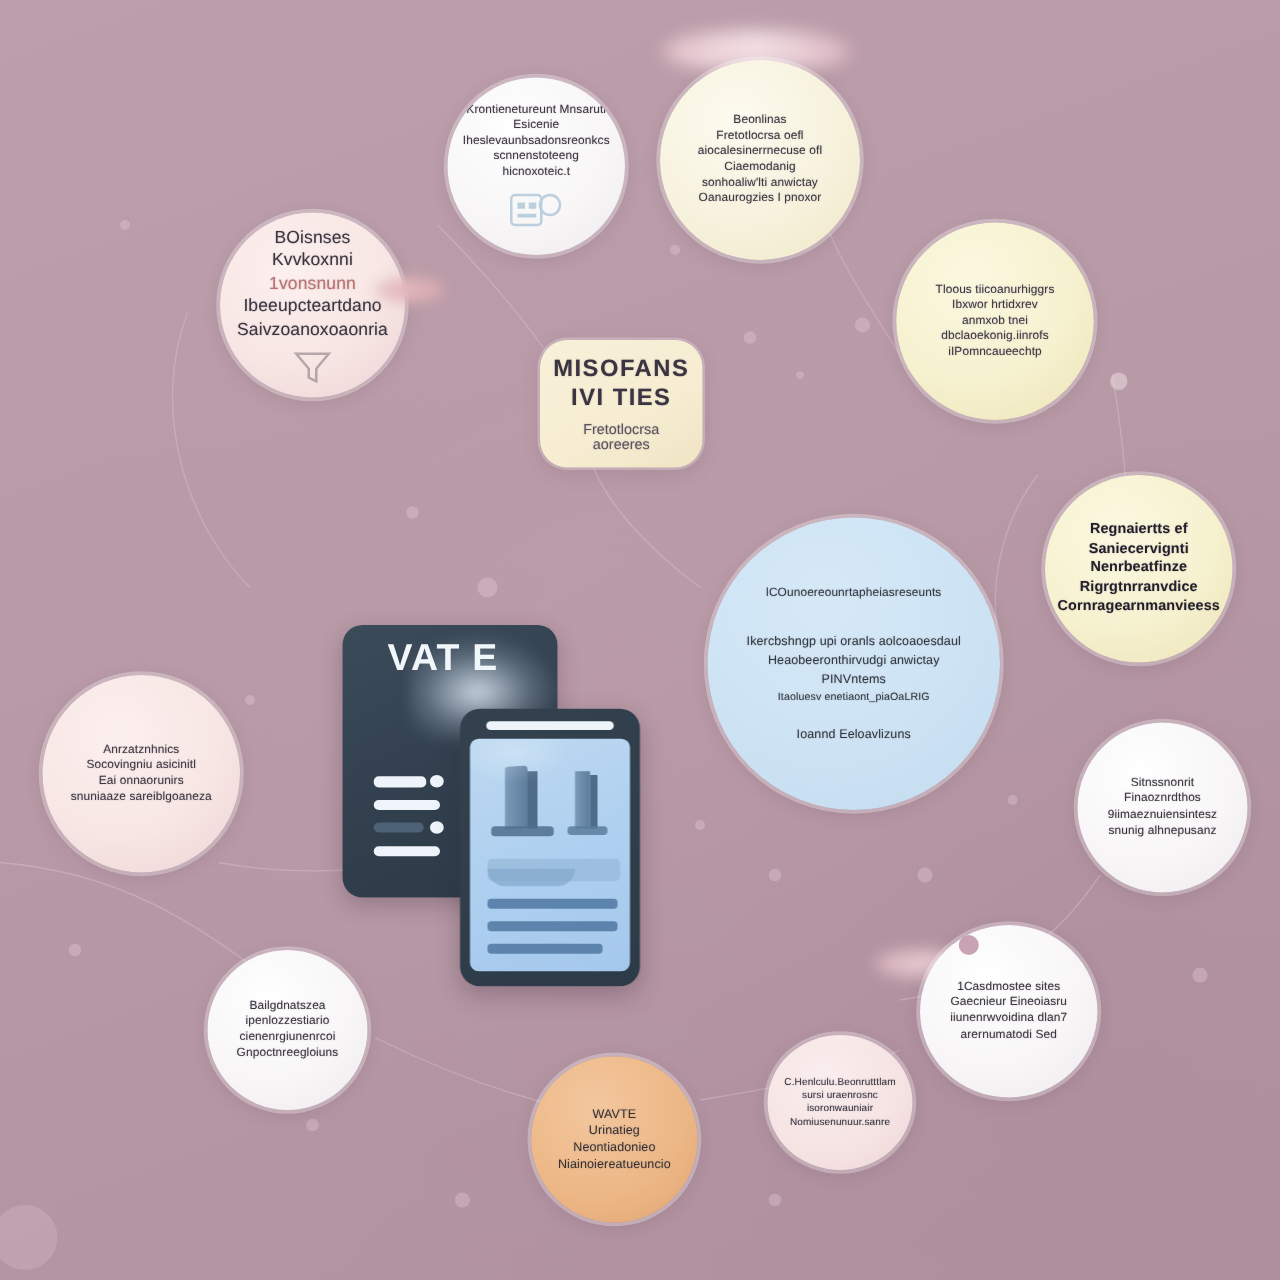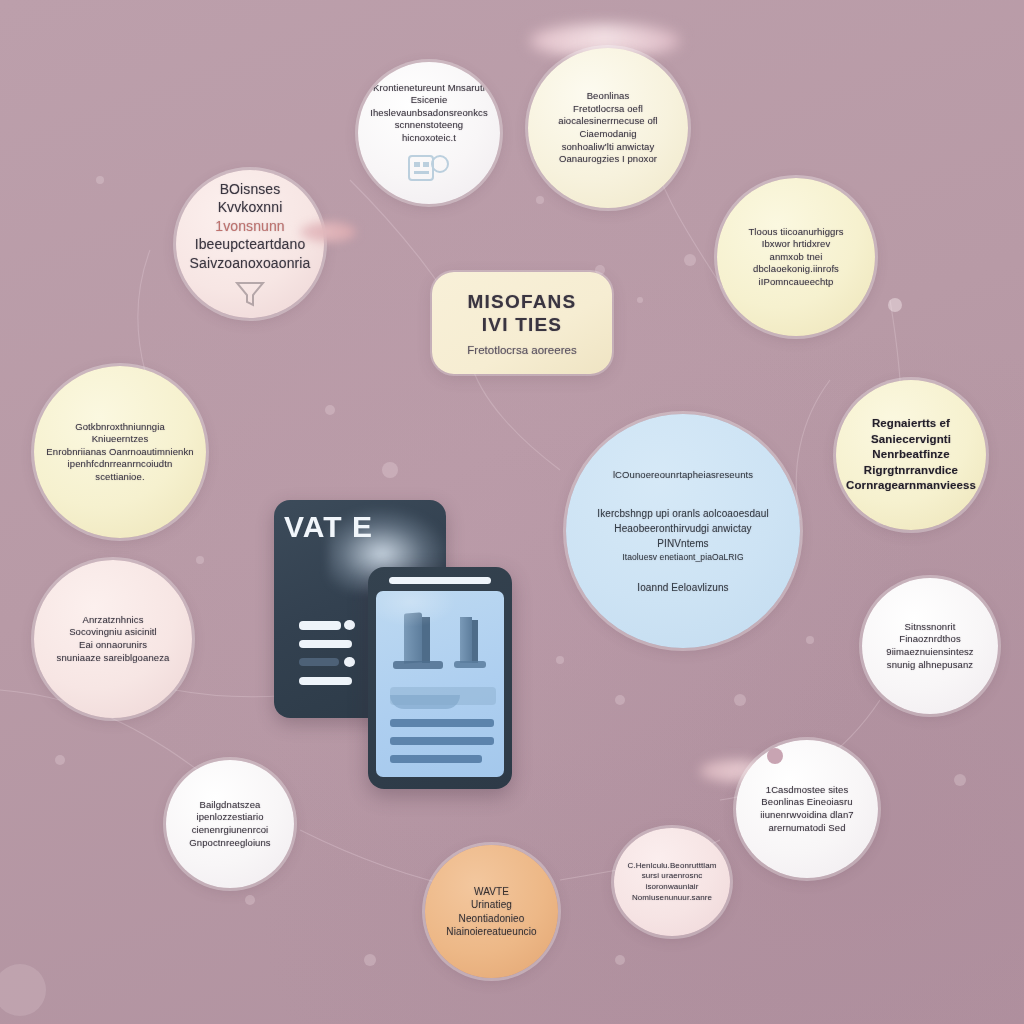--- a/index.html
+++ b/index.html
@@ -84,21 +84,21 @@
     box-shadow: 0 6px 18px rgba(60,40,55,0.28);
     overflow: hidden;
   }
   .card-dark .gloss {
     position: absolute; width: 120px; height: 84px;
     left: 54px; top: 8px;
     background: radial-gradient(ellipse at 45% 55%, rgba(226,238,250,0.85) 0%, rgba(200,218,238,0.25) 45%, rgba(200,218,238,0) 72%);
     filter: blur(5px);
   }
   .card-dark .vat {
-    position: absolute; left: 10px; top: 10px;
+    position: absolute; left: 36px; top: 10px;
     font-size: 30px; font-weight: 700; color: #f1f6fb;
     letter-spacing: 1px;
     font-family: "Liberation Sans", sans-serif;
   }
   .bar { position: absolute; border-radius: 4px; background: #eef4fa; }
   .bar.dim { background: #4d6177; }
   .dot-s { position: absolute; width: 11px; height: 10px; border-radius: 50%; background: #eef4fa; }
 
   .card-blue {
     position: absolute; left: 94px; top: 67px;
@@ -223,21 +223,21 @@
 
   <div class="node n-white" style="left:862px; top:578px; width:136px; height:136px; font-size:9.5px;">
     <span class="ln">Sitnssnonrit</span>
     <span class="ln">Finaoznrdthos</span>
     <span class="ln">9iimaeznuiensintesz</span>
     <span class="ln">snunig alhnepusanz</span>
   </div>
 
   <div class="node n-white" style="left:736px; top:740px; width:142px; height:138px; font-size:9.5px;">
     <span class="ln">1Casdmostee sites</span>
-    <span class="ln">Beonlinas Eineoiasru</span>
+    <span class="ln">Gaecnieur Eineoiasru</span>
     <span class="ln">iiunenrwvoidina dlan7</span>
     <span class="ln">arernumatodi Sed</span>
   </div>
   <div class="mini-dot" style="left:767px; top:748px; width:16px; height:16px; background:#c8a4b2;"></div>
 
   <div class="node n-blush" style="left:614px; top:828px; width:116px; height:108px; font-size:8px;">
     <span class="ln">C.Henlculu.Beonrutttlam</span>
     <span class="ln">sursi uraenrosnc</span>
     <span class="ln">isoronwauniair</span>
     <span class="ln hd">Nomiusenunuur.sanre</span>
@@ -250,34 +250,27 @@
     <span class="ln">Niainoiereatueuncio</span>
   </div>
 
   <div class="node n-white" style="left:166px; top:760px; width:128px; height:128px; font-size:9.5px;">
     <span class="ln">Bailgdnatszea</span>
     <span class="ln">ipenlozzestiario</span>
     <span class="ln">cienenrgiunenrcoi</span>
     <span class="ln">Gnpoctnreegloiuns</span>
   </div>
 
-  <div class="node n-pink" style="left:34px; top:560px; width:158px; height:158px; font-size:9.5px;">
+  <div class="node n-pink" style="left:34px; top:540px; width:158px; height:158px; font-size:9.5px;">
     <span class="ln">Anrzatznhnics</span>
     <span class="ln">Socovingniu asicinitl</span>
     <span class="ln">Eai onnaorunirs</span>
     <span class="ln">snuniaaze sareiblgoaneza</span>
   </div>
 
-  <div class="node n-yellow" style="left:34px; top:366px; width:172px; height:172px; font-size:9.5px;">
-    <span class="ln">Gotkbnroxthniunngia</span>
-    <span class="ln">Kniueerntzes</span>
-    <span class="ln">Enrobnriianas Oanrnoautimnienkn</span>
-    <span class="ln">ipenhfcdnrreanrncoiudtn</span>
-    <span class="ln">scettianioe.</span>
-  </div>
 
   <div class="node n-pink" style="left:176px; top:170px; width:148px; height:148px; font-size:14px;">
     <span class="ln">BOisnses</span>
     <span class="ln" style="position:relative;">
       <span>Kvvkoxnni</span>
       <span style="color:#c0726e;">1vonsnunn</span>
     </span>
     <span class="ln">Ibeeupcteartdano</span>
     <span class="ln">Saivzoanoxoaonria</span>
     <svg width="38" height="30" style="margin-top:6px;opacity:.42">
@@ -288,21 +281,21 @@
 
   <div class="node n-blue" style="left:566px; top:414px; width:234px; height:234px; font-size:10px; color:#2f3a45; line-height:1.5;">
     <span class="ln" style="font-size:9.5px;">lCOunoereounrtapheiasreseunts</span>
     <span class="ln" style="margin-top:24px;">Ikercbshngp upi oranls aolcoaoesdaul</span>
     <span class="ln">Heaobeeronthirvudgi anwictay</span>
     <span class="ln">PINVntems</span>
     <span class="ln" style="font-size:8.5px;">Itaoluesv enetiaont_piaOaLRIG</span>
     <span class="ln" style="margin-top:16px;">Ioannd Eeloavlizuns</span>
   </div>
 
-  <div class="hub" style="left:432px; top:272px; width:180px; height:102px;">
+  <div class="hub" style="left:432px; top:272px; width:130px; height:102px;">
     <span class="t1 ln">MISOFANS</span>
     <span class="t2 ln">IVI TIES</span>
     <span class="t3 ln">Fretotlocrsa aoreeres</span>
   </div>
 
   <div class="doc-wrap" style="left:274px; top:500px; width:270px; height:300px;">
 
     <div class="card-dark">
       <div class="gloss"></div>
       <div class="vat">VAT E</div>

